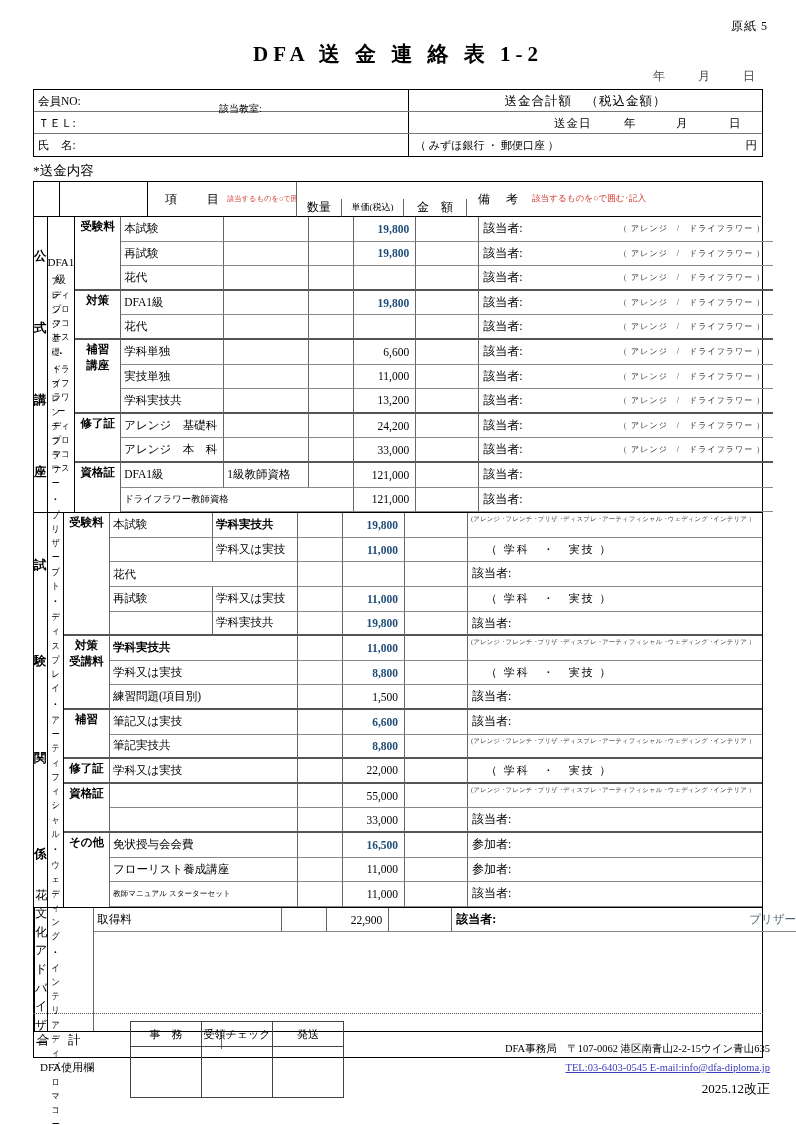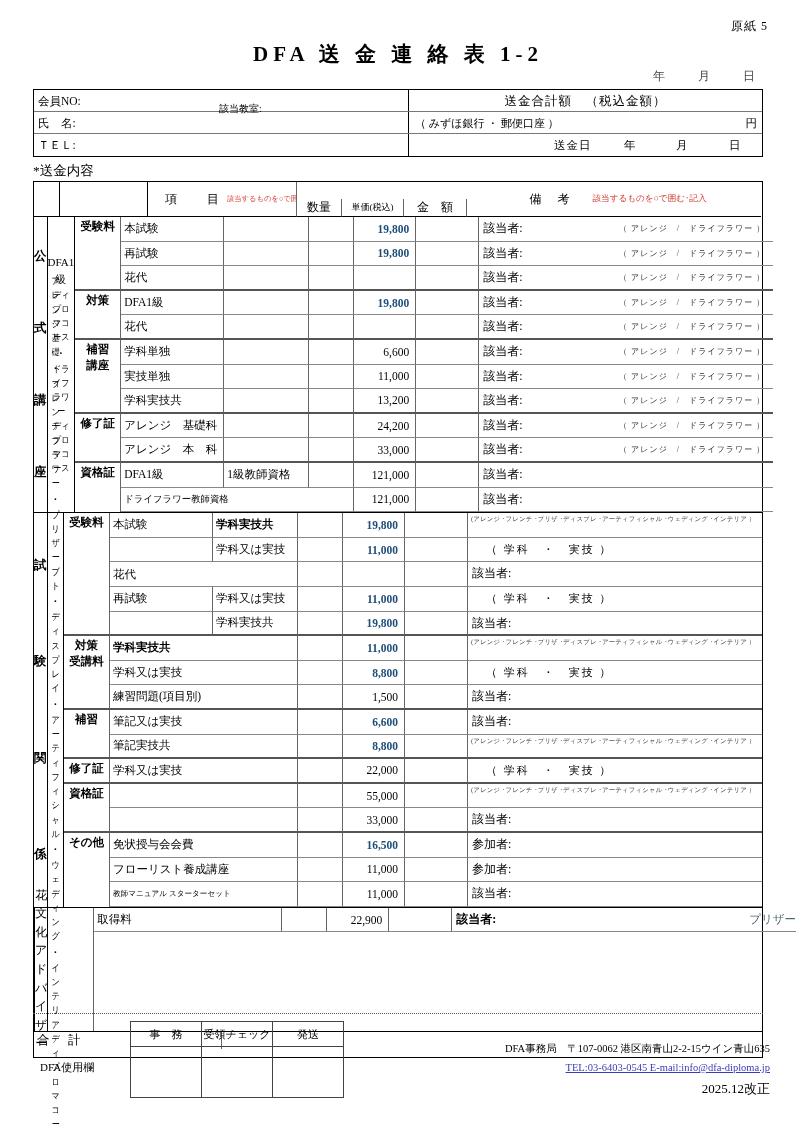--- a/index.html
+++ b/index.html
@@ -95,55 +95,55 @@
       <div class="infoL">
         <span class="tx" style="left:4px;top:4px;">会員NO:</span>
         <span class="tx" style="left:185px;top:12px;font-size:10px;">該当教室:</span>
       </div>
       <div class="infoR">
         <span class="tx" style="left:0;right:0;top:3px;text-align:center;display:block;font-size:12.5px;letter-spacing:1px;">送金合計額　（税込金額）</span>
       </div>
     </div>
     <div class="inforow">
       <div class="infoL">
-        <span class="tx" style="left:4px;top:4px;">氏　名:</span>
-      </div>
-      <div class="infoR">
-        <span class="tx" style="left:6px;top:4px;font-size:11px;">（ みずほ銀行 ・ 郵便口座 ）</span>
-        <span class="tx" style="right:5px;top:4px;">円</span>
-      </div>
-    </div>
-    <div class="inforow">
-      <div class="infoL">
         <span class="tx" style="left:4px;top:4px;">ＴＥＬ:</span>
       </div>
       <div class="infoR">
         <span class="tx" style="left:145px;top:4px;letter-spacing:1px;">送金日</span>
         <span class="tx" style="left:215px;top:4px;">年</span>
         <span class="tx" style="left:267px;top:4px;">月</span>
         <span class="tx" style="left:320px;top:4px;">日</span>
+      </div>
+    </div>
+    <div class="inforow">
+      <div class="infoL">
+        <span class="tx" style="left:4px;top:4px;">氏　名:</span>
+      </div>
+      <div class="infoR">
+        <span class="tx" style="left:6px;top:4px;font-size:11px;">（ みずほ銀行 ・ 郵便口座 ）</span>
+        <span class="tx" style="right:5px;top:4px;">円</span>
       </div>
     </div>
   </div>
 
   <div class="soukin">*送金内容</div>
 
   <div class="grid">
 
     <div class="row">
       <div class="c hdr" style="width:26px;border-right:1.3px solid #000;"></div>
       <div class="c hdr" style="width:88px;border-right:1.3px solid #000;"></div>
       <div class="c hdr" style="width:149px;justify-content:flex-start;">
         <span style="margin-left:14px;letter-spacing:2px;">項　　目</span>
         <span class="red" style="font-size:7.3px;margin-left:6px;">該当するものを○で囲む･記入</span>
       </div>
       <div class="c hdr w-qty ctr">数量</div>
       <div class="c hdr w-price ctr" style="font-size:9px;">単価(税込)</div>
       <div class="c hdr w-amt ctr">金　額</div>
-      <div class="c hdr w-note last" style="justify-content:center;gap:9px;">
+      <div class="c hdr w-note last" style="justify-content:flex-start;">
         <span style="margin-left:8px;letter-spacing:2px;">備　考</span>
         <span class="red" style="font-size:8.6px;margin-left:12px;">該当するものを○で囲む･記入</span>
       </div>
     </div>
 
     <div id="tbody">
         <div class="secwrap" style="height: 295.2px;">
           <div class="vertcell">
             <div>公</div>
             <div>式</div>

